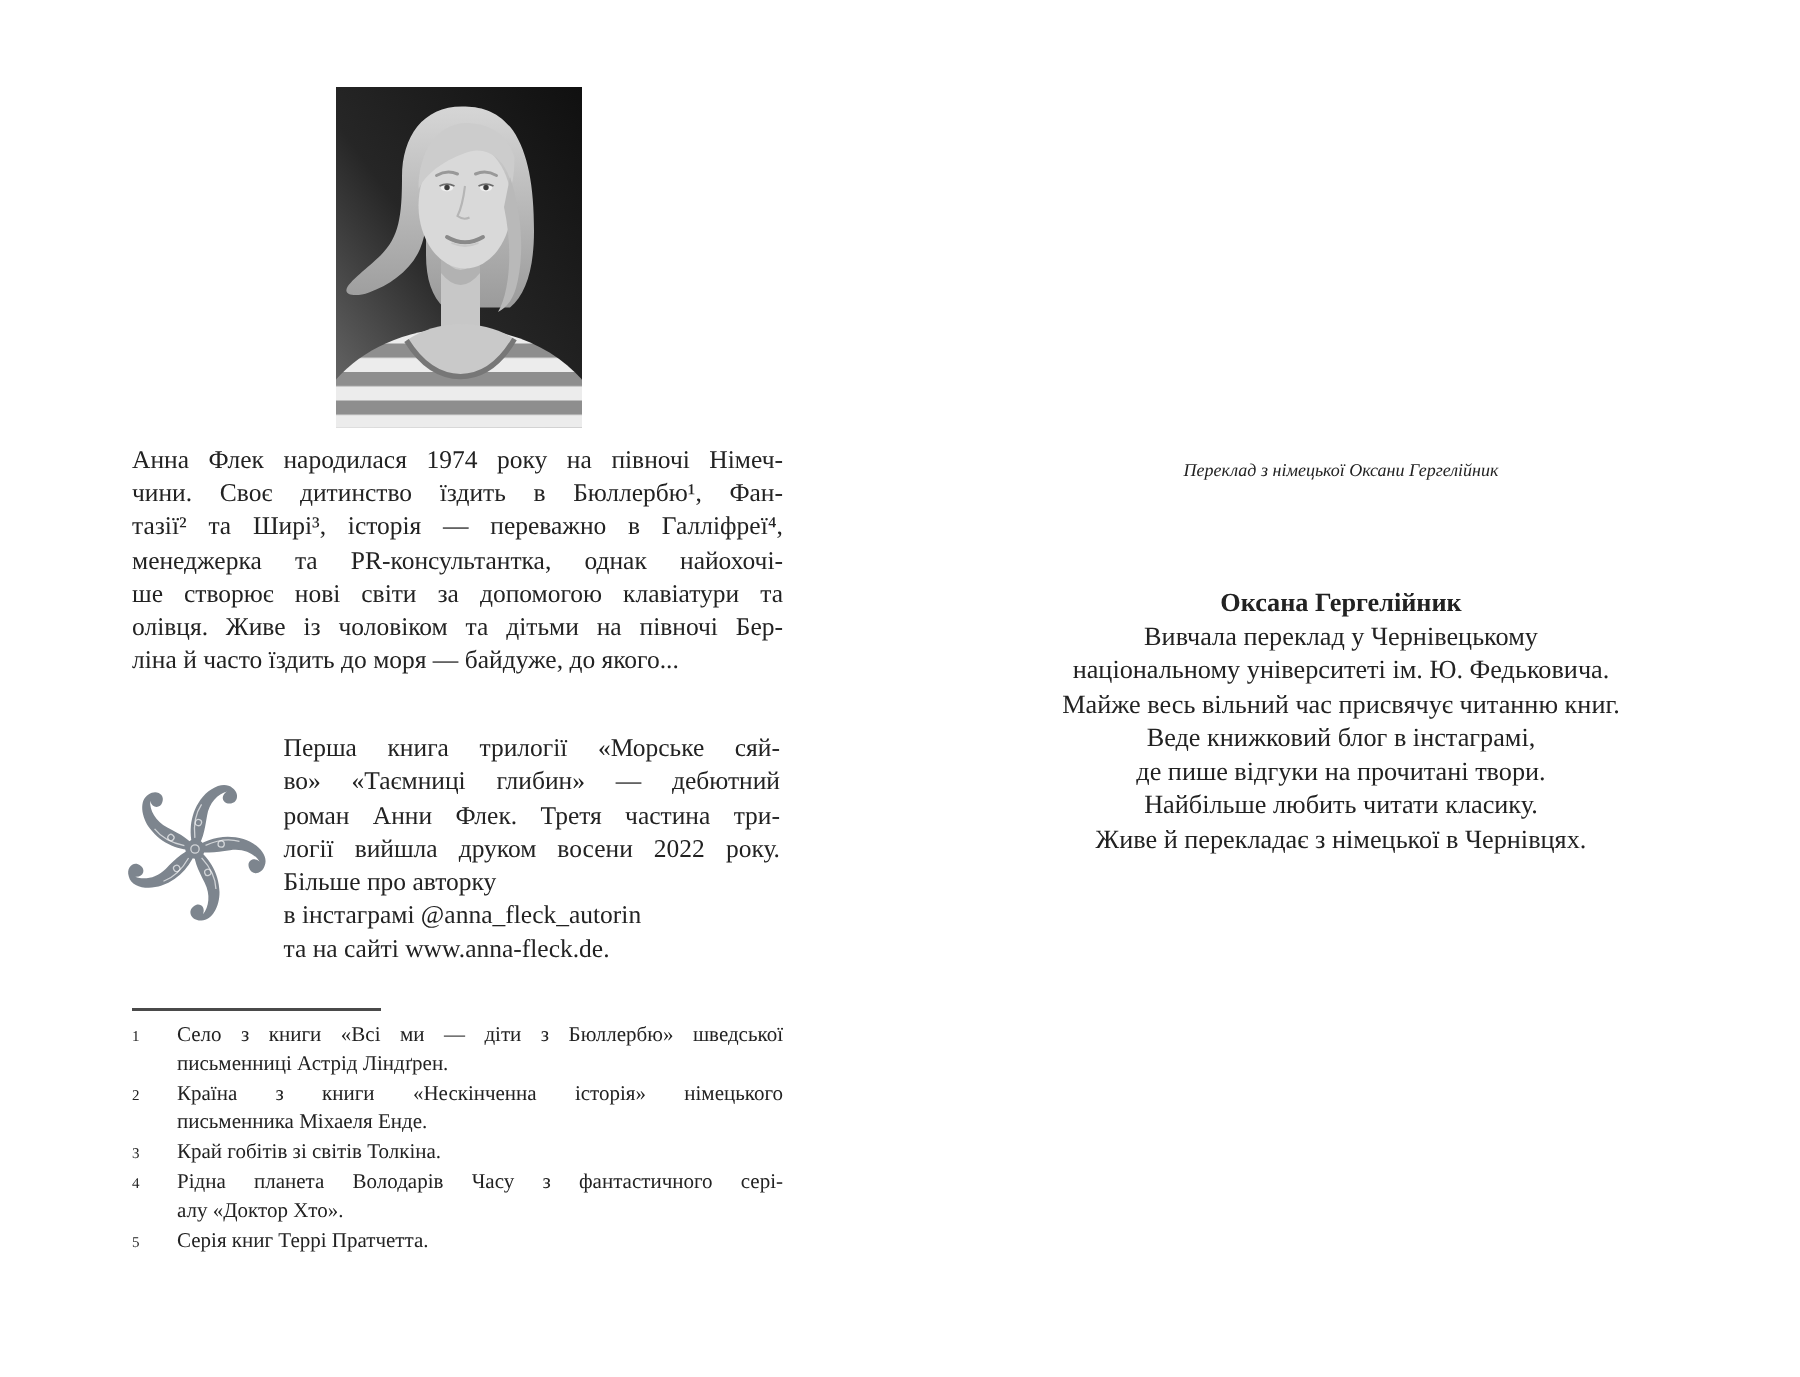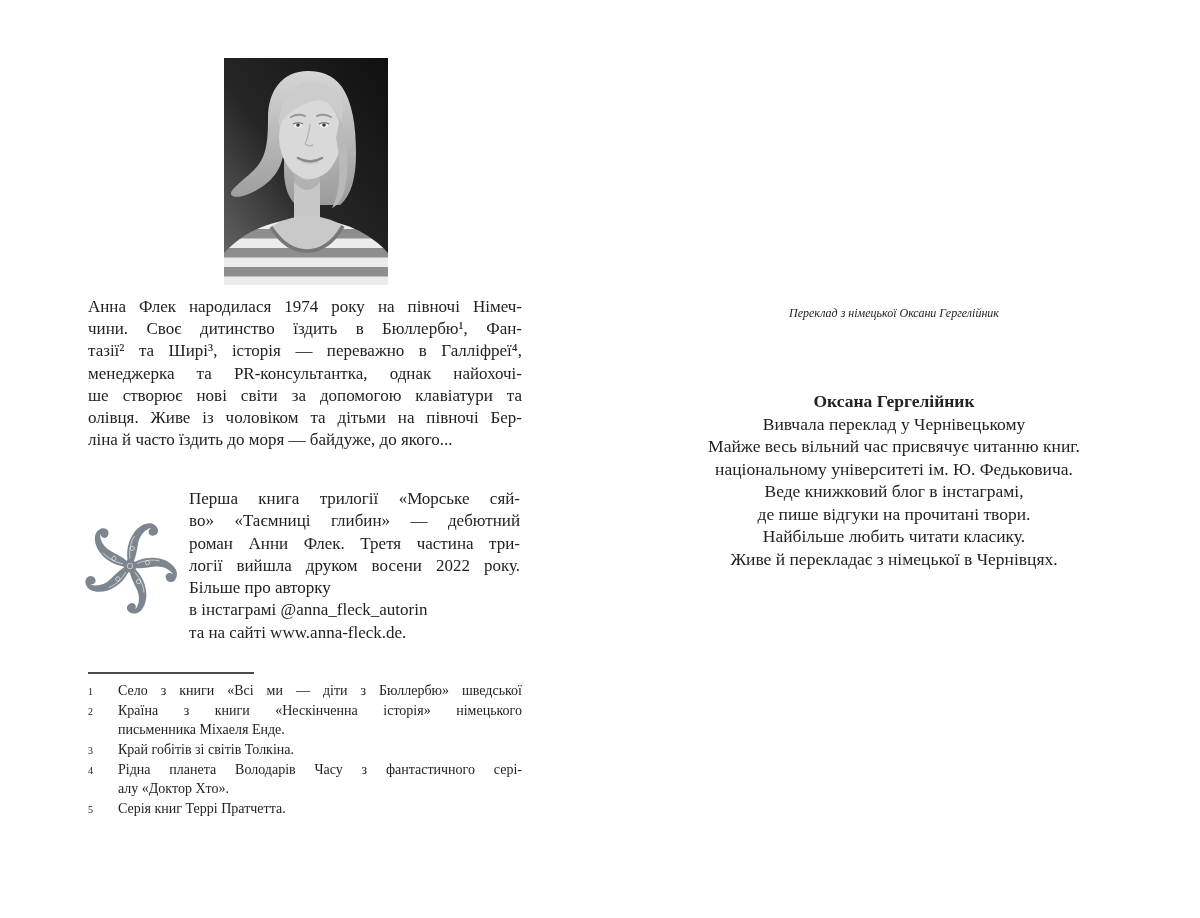--- a/index.html
+++ b/index.html
@@ -132,20 +132,21 @@
     <div class="lline">та на сайті www.anna-fleck.de.</div>
   </div>
 
   <div class="abs fnsep"></div>
 
   <div class="abs footnotes">
     <div class="footnote">
       <span class="fn-num">1</span>
       <span class="fn-text">
         <span class="fn-line jline">Село з книги «Всі ми — діти з Бюллербю» шведської</span>
+        <span class="fn-line">письменниці Астрід Ліндґрен.</span>
       </span>
     </div>
     <div class="footnote">
       <span class="fn-num">2</span>
       <span class="fn-text">
         <span class="fn-line jline">Країна з книги «Нескінченна історія» німецького</span>
         <span class="fn-line">письменника Міхаеля Енде.</span>
       </span>
     </div>
     <div class="footnote">
@@ -171,21 +172,21 @@
 
 </div>
 
 <div>
 
   <div class="abs right-credit">Переклад з німецької Оксани Гергелійник</div>
 
   <div class="abs right-bio">
     <span class="rb-line right-name">Оксана Гергелійник</span>
     <span class="rb-line">Вивчала переклад у Чернівецькому</span>
+    <span class="rb-line">національному університеті ім. Ю. Федьковича.</span>
     <span class="rb-line">Майже весь вільний час присвячує читанню книг.</span>
-    <span class="rb-line">національному університеті ім. Ю. Федьковича.</span>
     <span class="rb-line">Веде книжковий блог в інстаграмі,</span>
     <span class="rb-line">де пише відгуки на прочитані твори.</span>
     <span class="rb-line">Найбільше любить читати класику.</span>
     <span class="rb-line">Живе й перекладає з німецької в Чернівцях.</span>
   </div>
 
 </div>
 
 </body></html>

